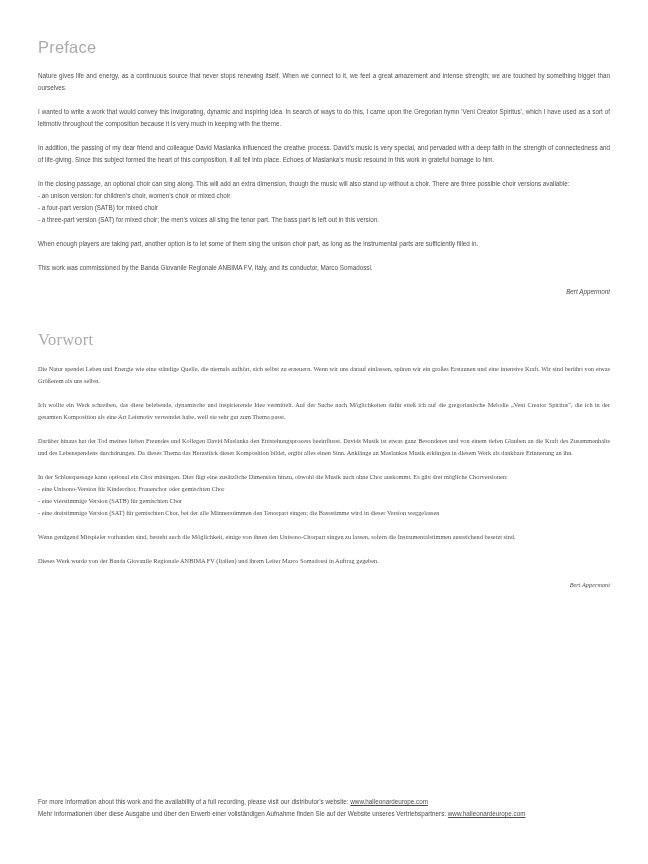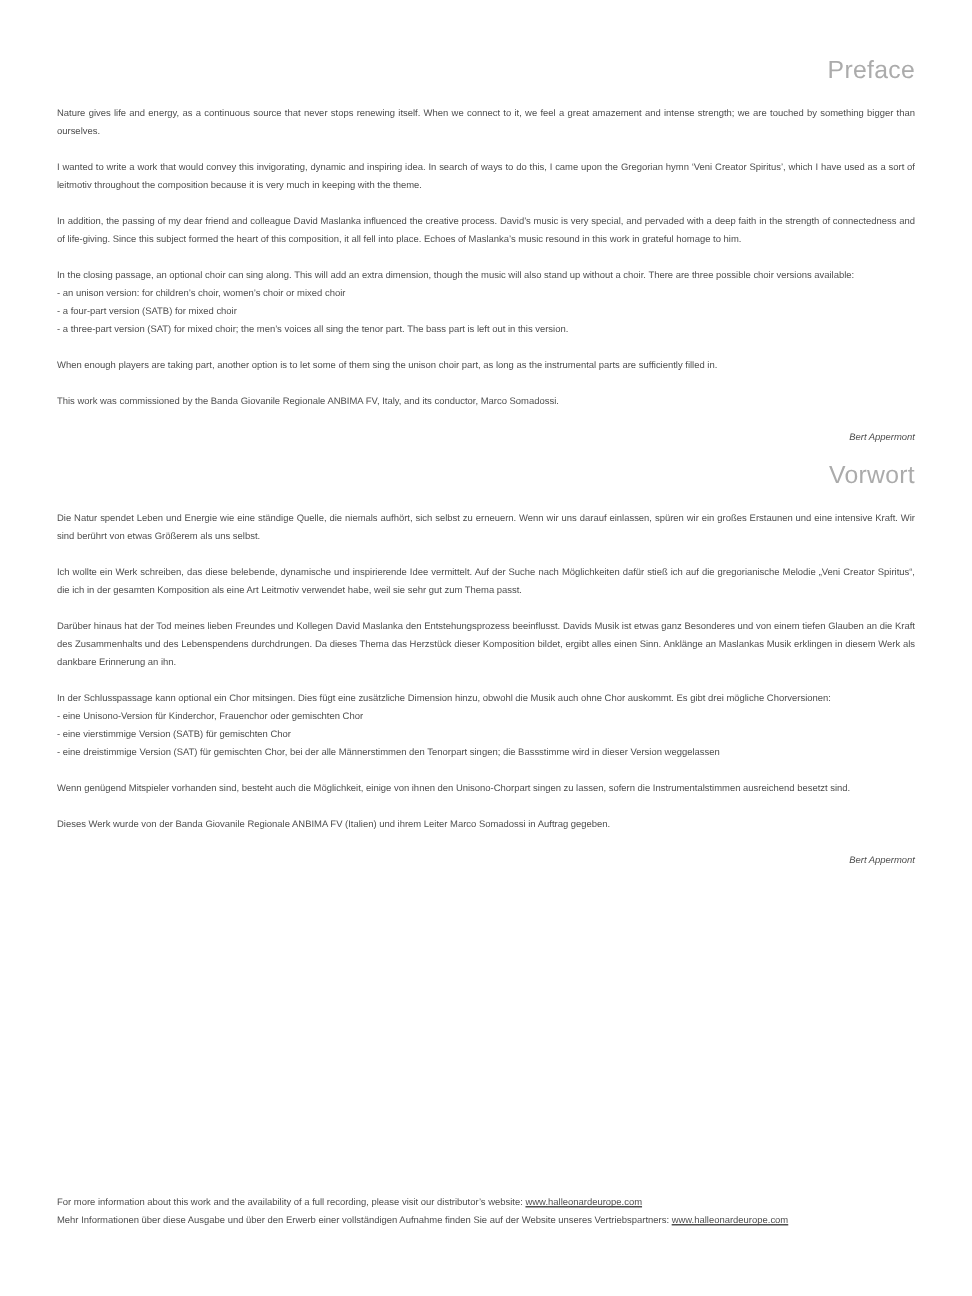--- a/index.html
+++ b/index.html
@@ -19,21 +19,20 @@
     left: 38px;
     top: 38px;
     width: 572px;
   }
   .section-heading {
     font-size: 16.5px;
     font-weight: normal;
     color: #ababab;
     margin: 0 0 13px 0;
     letter-spacing: 0.2px;
-    text-align: right;
   }
   .para, .list-line {
     font-size: 6.3px;
     line-height: 12px;
     color: #4e4e4e;
     text-align: justify;
   }
   .para {
     margin: 0 0 12px 0;
   }
@@ -45,21 +44,22 @@
   }
   .signature {
     font-size: 6.3px;
     line-height: 12px;
     color: #4e4e4e;
     text-align: right;
     font-style: italic;
     margin: 0;
   }
   .section + .section {
-    margin-top: 10px;
+    margin-top: 32px;
+    font-family: Liberation Serif, serif;
   }
   .footer {
     position: absolute;
     left: 38px;
     top: 796px;
     width: 572px;
     font-size: 6.3px;
     line-height: 12px;
     color: #4e4e4e;
     text-align: left;

